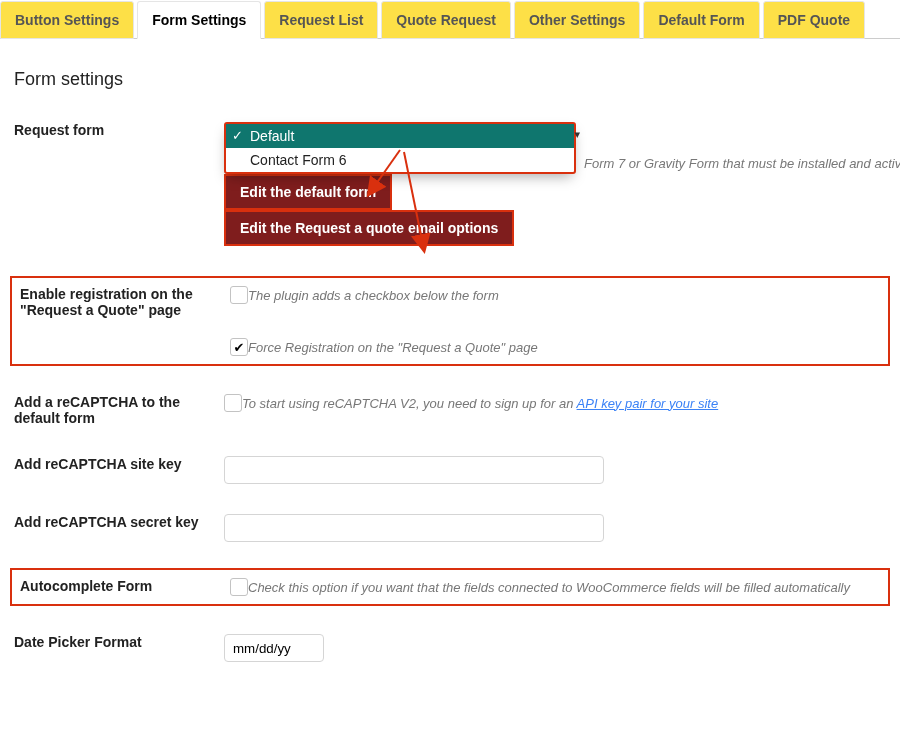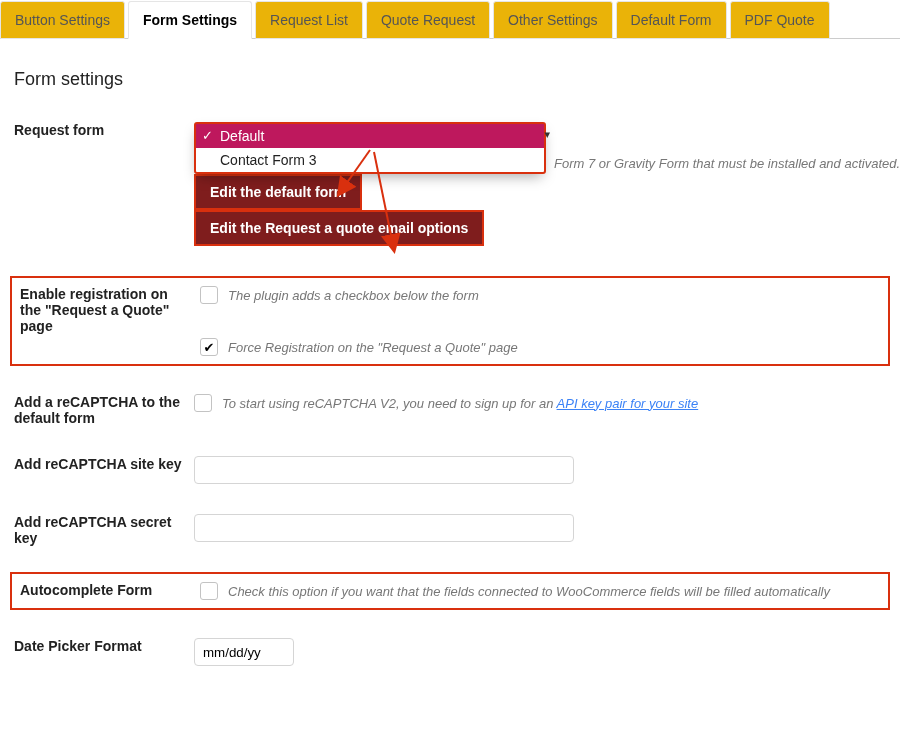--- a/index.html
+++ b/index.html
@@ -12,60 +12,61 @@
     width: 900px;
   }
   .tabs {
     display: flex;
     border-bottom: 1px solid #ccc;
     background: #fff;
   }
   .tab {
     padding: 10px 14px;
     border: 1px solid #e5e5e5;
-    background: #eab308;
+    background: #fde047;
     margin-right: 3px;
     color: #555;
     cursor: pointer;
     border-top-left-radius: 3px;
     border-top-right-radius: 3px;
     position: relative;
     top: 1px;
+    font-weight: bold;
   }
   .tab.active {
     background: #fff;
     border-bottom: 1px solid #fff;
     font-weight: 700;
     color: #000;
   }
   .page { padding: 12px 10px 40px 10px; }
   h2.section-title { font-weight: 400; font-size: 18px; margin: 18px 0 24px 4px; }
   .form-table { width: 100%; }
   .form-row { display: flex; align-items: flex-start; padding: 8px 4px; }
-  .form-row .label-col { width: 180px; padding-right: 10px; font-weight: 700; color:#222; }
+  .form-row .label-col { width: 210px; padding-right: 10px; font-weight: 700; color:#222; }
   .form-row .field-col { flex: 1; }
 
   .dropdown {
     position: relative;
     width: 352px;
   }
   .dropdown-box {
     border: 2px solid #d9300e;
     border-radius: 3px;
     background: #fff;
     box-shadow: 0 6px 14px -4px rgba(0,0,0,.35);
   }
   .dropdown-option {
     padding: 4px 10px 4px 24px;
     position: relative;
     cursor: pointer;
     font-size: 14px;
   }
   .dropdown-option.selected {
-    background: #be185d;
+    background: #0f766e;
     color: #fff;
   }
   .dropdown-option.selected::before {
     content: "✓";
     position: absolute;
     left: 6px;
     top: 4px;
     font-size: 13px;
   }
   .dd-caret {
@@ -84,21 +85,21 @@
     font-weight: 700;
     padding: 8px 14px;
     border: 2px solid #d9300e;
     cursor: pointer;
   }
 
   .highlight-box {
     border: 2px solid #d9300e;
     padding: 8px 4px;
   }
-  .checkbox-line { display:flex; align-items:center; gap:10px; }
+  .checkbox-line { display:flex; align-items:center; }
   .chk {
     width:18px; height:18px; border:1px solid #c3c3c3; border-radius:3px; display:inline-flex; align-items:center; justify-content:center;
     background:#fff; font-size:13px; line-height:1;
   }
   .chk.checked::after { content:"✔"; color:#000; }
   .gap { height: 34px; }
   .link { color:#3b82f6;margin-top:32px; }
 
   .text-input {
     width: 380px; height:28px; border:1px solid #d5d5d5; border-radius:4px; padding:4px 8px; background:#fff;
@@ -125,21 +126,21 @@
   <h2 class="section-title">Form settings</h2>
 
   <div class="form-table">
 
     <div class="form-row" style="position:relative;">
       <div class="label-col">Request form</div>
       <div class="field-col" style="position:relative;">
         <div class="dropdown">
           <div class="dropdown-box">
             <div class="dropdown-option selected">Default</div>
-            <div class="dropdown-option">Contact Form 3</div>
+            <div class="dropdown-option">Contact Form 6</div>
           </div>
           <span class="dd-caret">▾</span>
         </div>
         <span class="hint right-of-dd">Form 7 or Gravity Form that must be installed and activated.</span>
 
         <svg class="arrow-overlay" width="460" height="160" style="left:0; top:0;">
           <defs>
             <marker id="ah" markerWidth="10" markerHeight="10" refX="8" refY="5" orient="auto">
               <path d="M0,0 L10,5 L0,10 Z" fill="#d9300e"></path>
             </marker>

